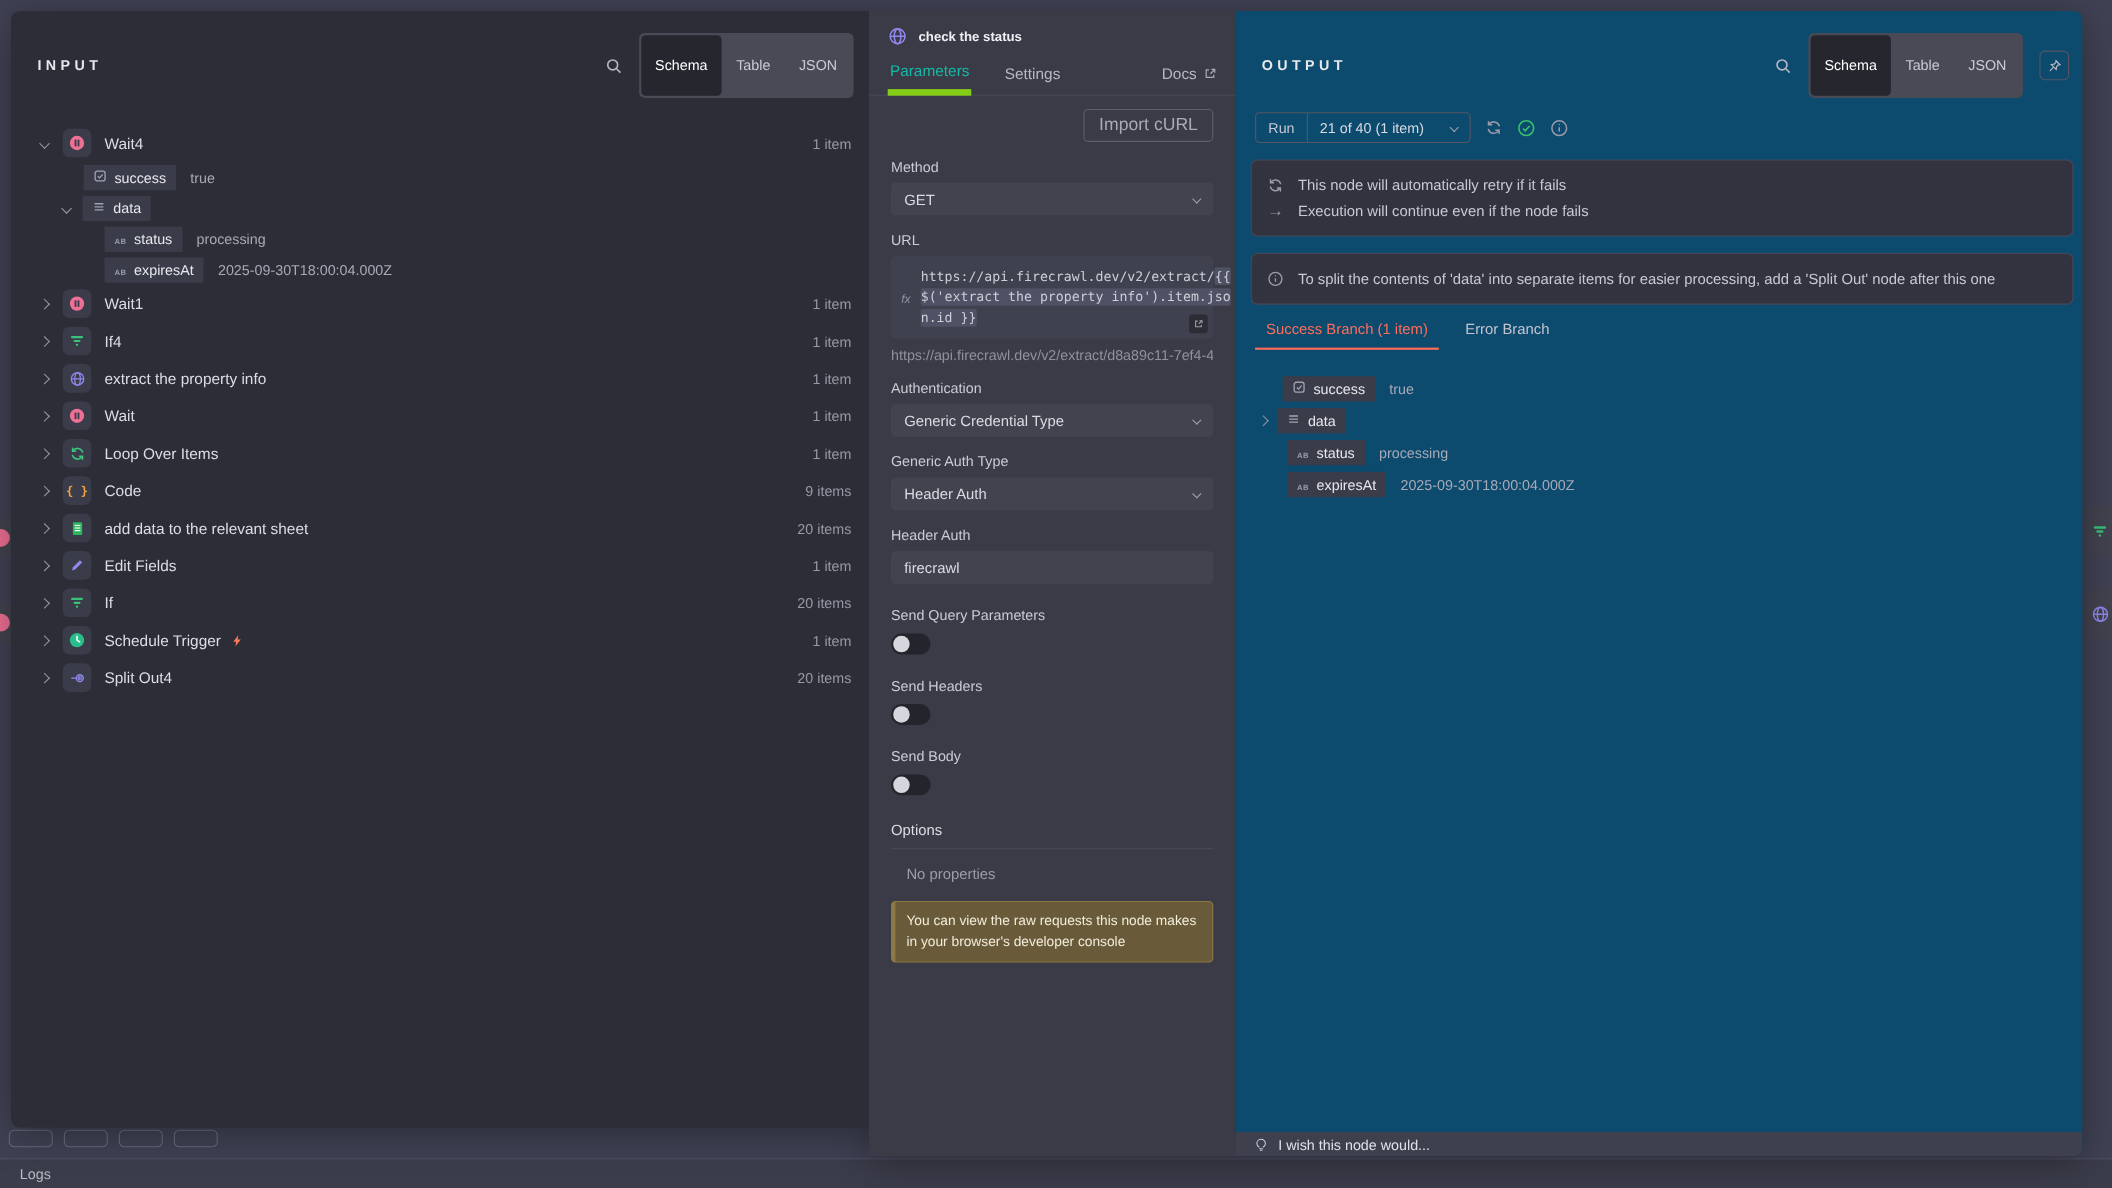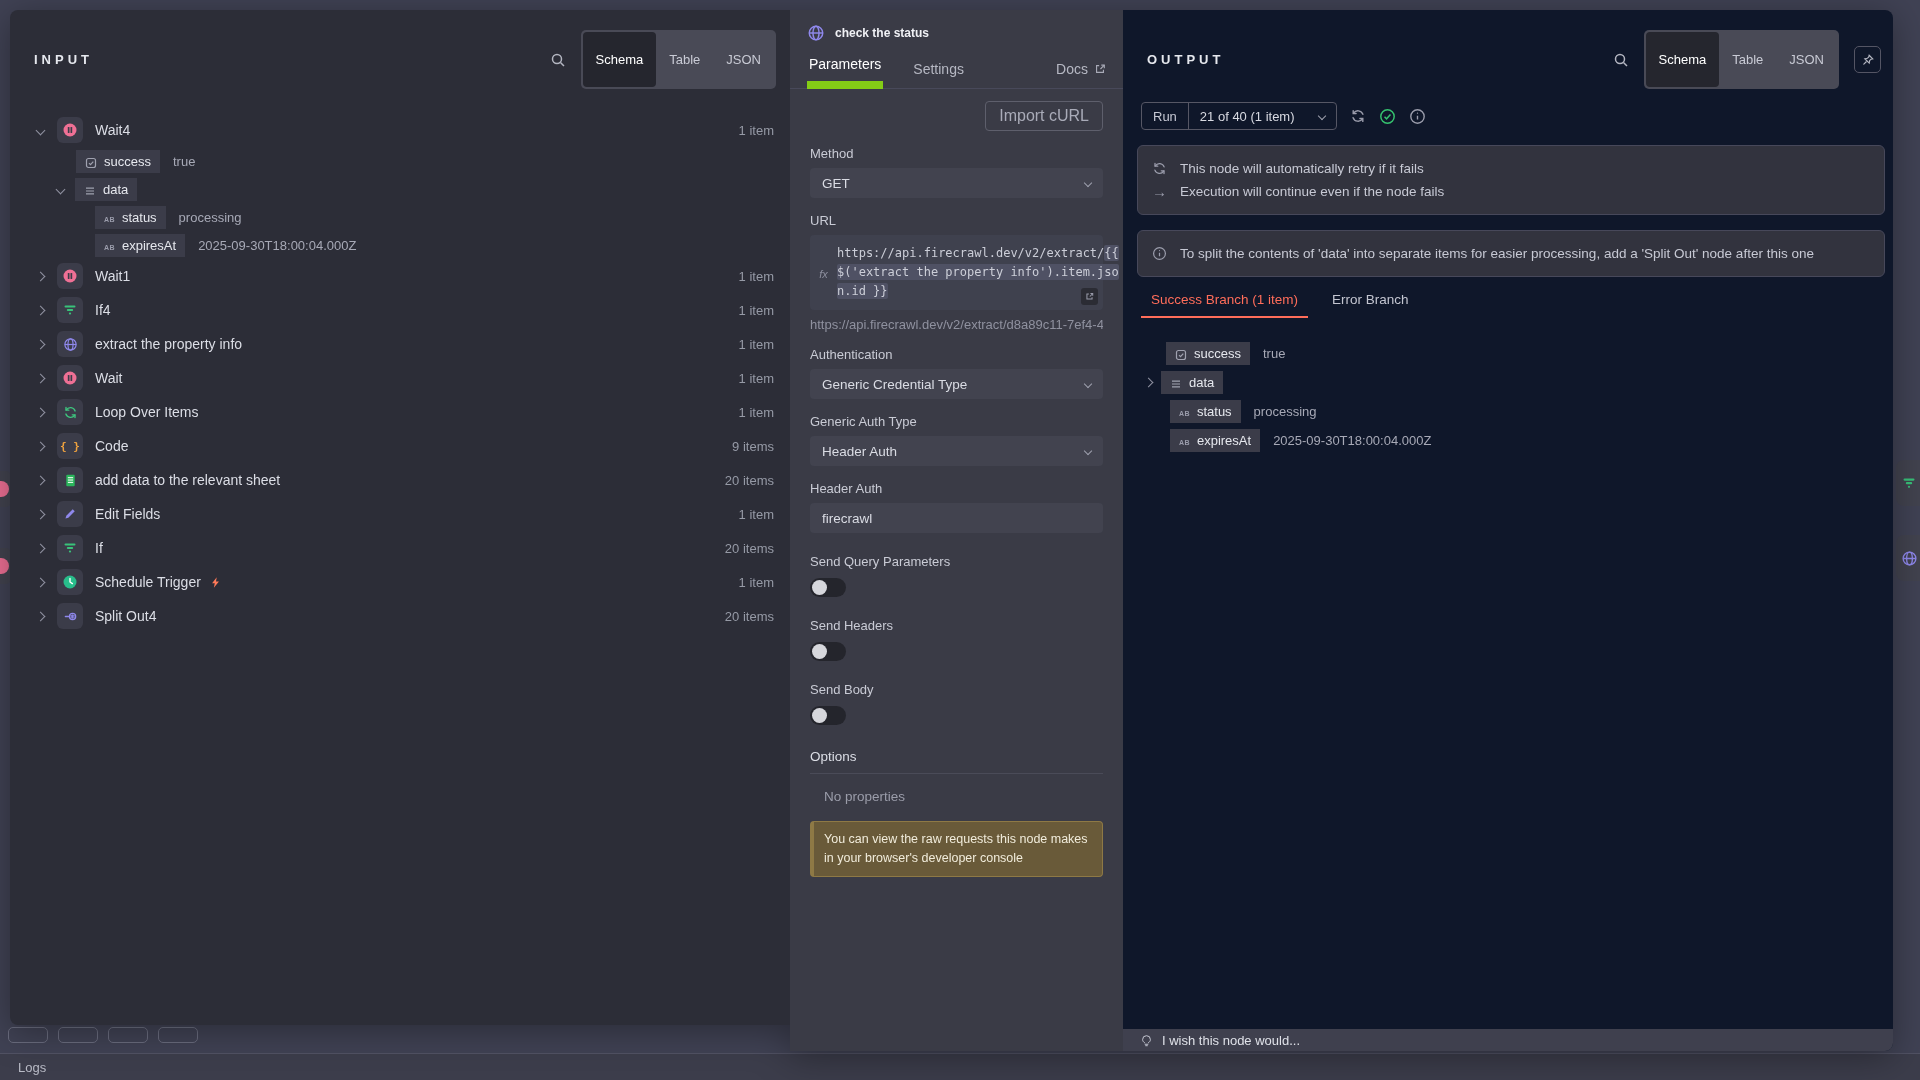--- a/index.html
+++ b/index.html
@@ -16,21 +16,21 @@
   .zoombtn{width:40px;height:16px;border:1px solid #6a6c7e;border-radius:5px;background:transparent;}
   .logsbar{position:absolute;left:0;right:0;top:1053px;bottom:0;background:#3c3d4b;border-top:1px solid #515264;
     display:flex;align-items:center;padding-left:18px;font-size:13px;color:#b9bbc6;}
 
   
   .ndv{position:absolute;left:10px;top:10px;width:1883px;height:1041px;display:flex;
     filter:drop-shadow(0 6px 18px rgba(0,0,0,.35));}
   .panel-input{width:780px;height:1015px;background:#2c2d37;border-radius:8px 0 0 8px;flex:none;
     display:flex;flex-direction:column;}
   .panel-params{width:333px;height:1041px;background:#3a3b46;flex:none;display:flex;flex-direction:column;}
-  .panel-output{flex:1;height:1041px;background:#0f172a;border-radius:0 8px 8px 0;position:relative;
+  .panel-output{flex:1;height:1041px;background:#0c4a6e;border-radius:0 8px 8px 0;position:relative;
     display:flex;flex-direction:column;overflow:hidden;}
 
   
   .ph{display:flex;align-items:center;padding:20px 14px 0 24px;gap:15px;}
   .ptitle{font-size:13px;font-weight:700;letter-spacing:4px;color:#e6e8ee;}
   .sp{flex:1;}
   .seg{display:flex;background:#494a56;border-radius:5px;padding:2px;}
   .segb{border:0;background:transparent;color:#c9cbd5;font-size:13px;padding:20px 13px;border-radius:4px;
     font-family:inherit;cursor:pointer;}
   .segb.on{background:#25262e;color:#ffffff;}
@@ -50,35 +50,35 @@
   .trow.n .chev{margin-right:13px;}
   .icbox{width:26px;height:26px;background:#3b3c49;border-radius:6px;display:flex;align-items:center;
     justify-content:center;flex:none;margin-right:12px;}
   .nlabel{font-size:14px;color:#dcdee6;display:flex;align-items:center;gap:8px;}
   .ncount{margin-left:auto;font-size:13px;color:#969aa6;}
   .trow.c{height:28px;}
   .pl-success{padding-left:66px;}
   .pl-data{padding-left:47px;}
   .pl-data .chev{margin-right:11px;}
   .pl-c2{padding-left:85px;}
-  .pill{display:inline-flex;align-items:flex-end;gap:7px;background:#3b3c49;border-radius:0;
+  .pill{display:inline-flex;align-items:flex-start;gap:7px;background:#3b3c49;border-radius:0;
     padding:4px 9px;font-size:13px;color:#e6e8ee;}
   .fval{margin-left:13px;font-size:13px;color:#a7a9b6;}
   .ic-ab::before{content:"AB";font-size:7px;font-weight:700;letter-spacing:.4px;color:#9a9cab;}
   .varsrow{height:34px;padding-left:27px;}
   .varsrow .chev{margin-right:13px;}
   .varsrow .nlabel{font-size:13.5px;color:#cfd1da;}
 
   
   .phd{padding:10px 17px 0;border-bottom:1px solid #48495a;}
   .titler{display:flex;align-items:center;gap:10px;height:26px;}
   .ndvtitle{font-size:12px;font-weight:600;color:#f0f1f5;}
   .ptabs{display:flex;align-items:flex-end;margin-top:4px;}
   .ptab{font-size:14px;color:#b6b8c3;padding:6px 2px 11px;margin-right:28px;cursor:pointer;}
-  .ptab.on{color:#ffffff;border-bottom:8px solid #84cc16;margin-bottom:-1px;padding-bottom:9px;}
+  .ptab.on{color:#14b8a6;border-bottom:6px solid #84cc16;margin-bottom:-1px;padding-bottom:9px;}
   .docs{margin-left:auto;display:flex;gap:6px;align-items:center;color:#b6b8c3;font-size:14px;padding-bottom:11px;cursor:pointer;}
   .pbody{padding:12px 20px 0;flex:1;overflow:hidden;}
   .btnrow{display:flex;justify-content:flex-end;}
   .btn-ghost{border:1px solid #5e5f6c;border-radius:4px;background:transparent;color:#a9abb8;font-size:16px;
     padding:5px 13px;font-family:inherit;cursor:pointer;}
   .fld{margin-top:15px;}
   .flabel{font-size:13px;color:#c9cbd5;margin-bottom:7px;}
   .select,.tinput{height:30px;background:#42434f;border-radius:4px;display:flex;align-items:center;
     padding:0 12px;font-size:13.5px;color:#dadce4;}
   .select .chev{margin-left:auto;}

